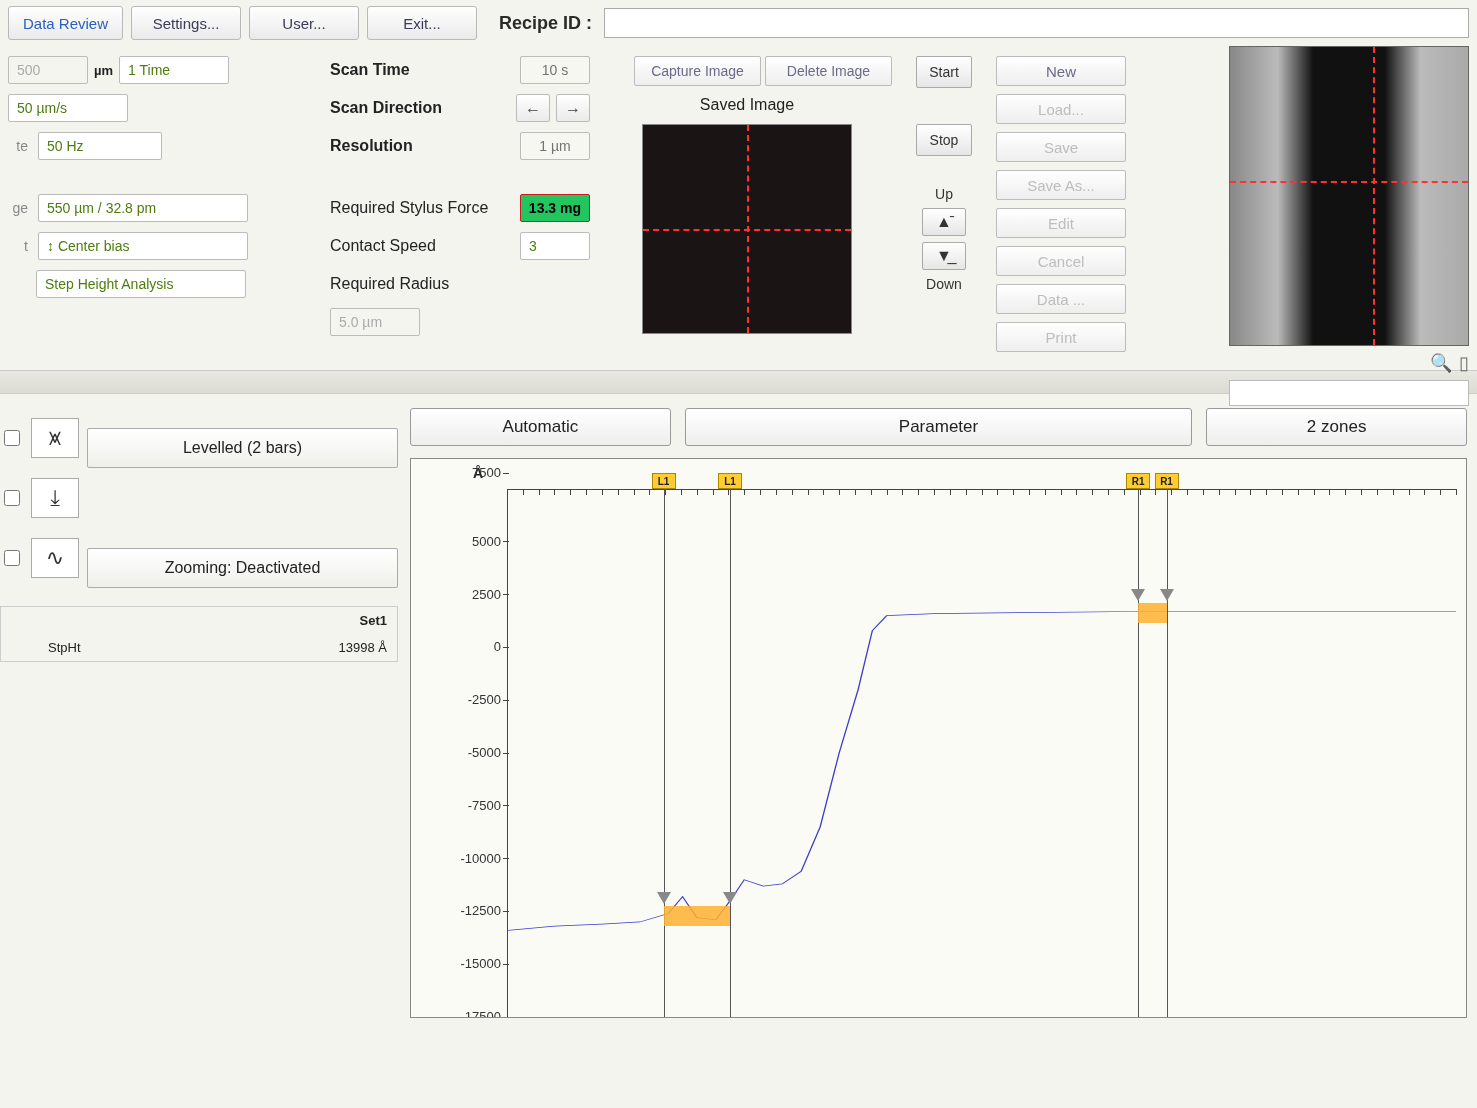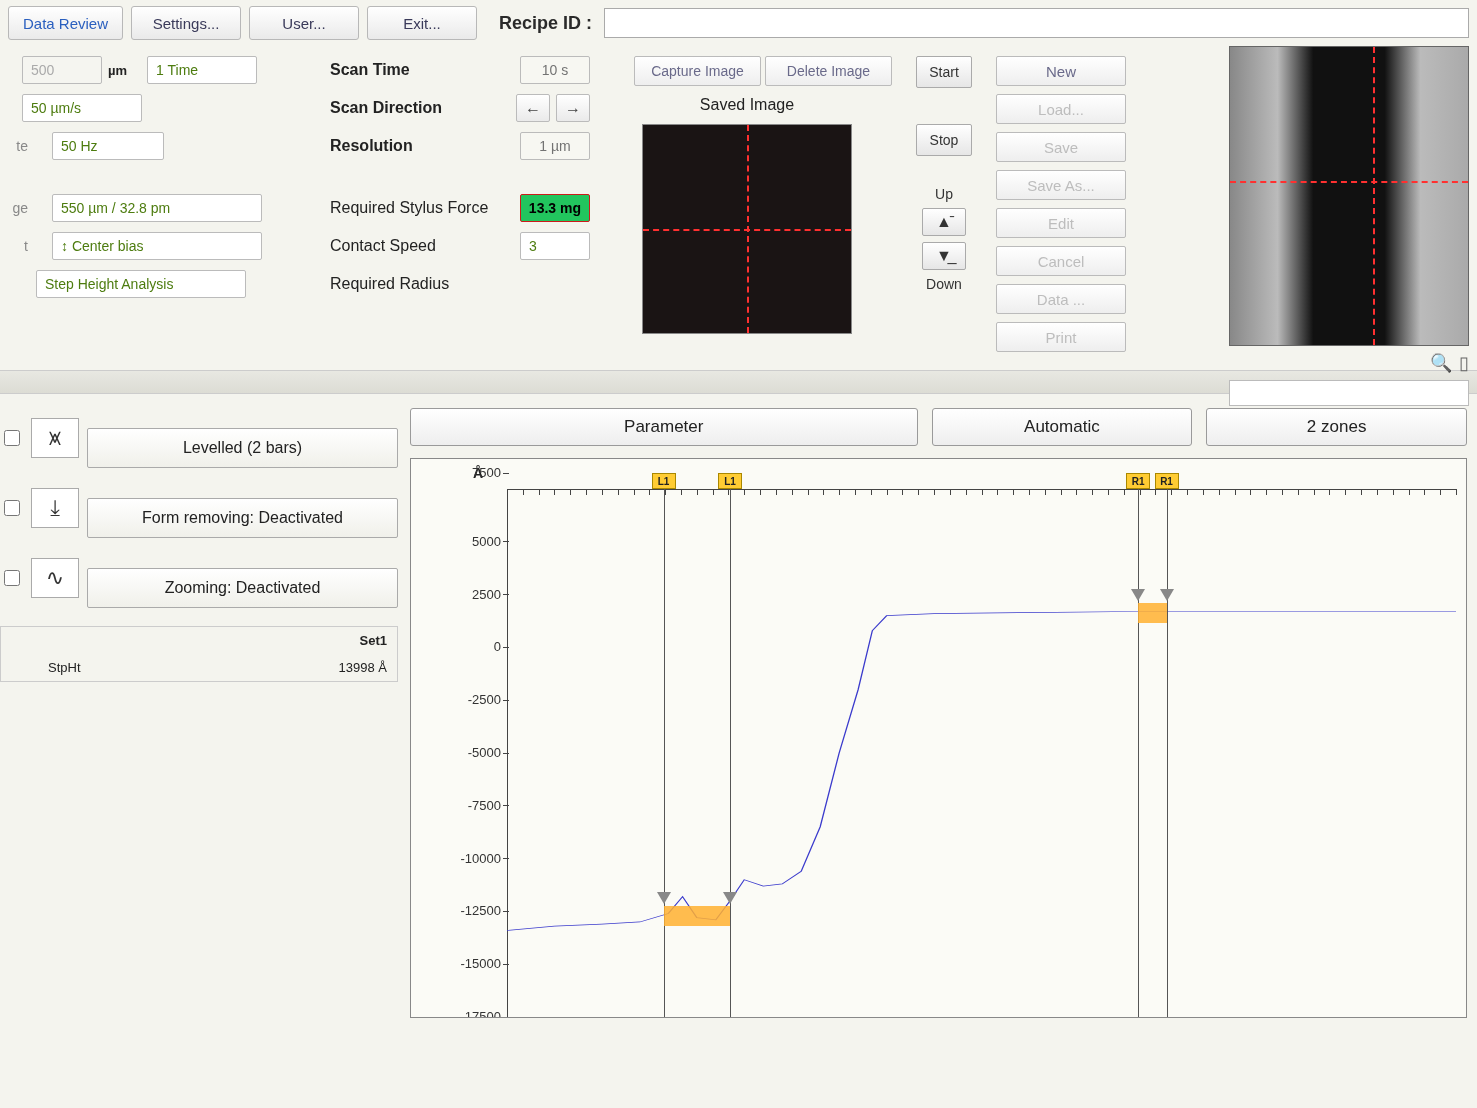--- a/index.html
+++ b/index.html
@@ -16,21 +16,21 @@
   
   .ctrl { display:grid; grid-template-columns: 310px 260px 290px 80px 130px 260px; gap:4px 12px; padding:10px 8px 10px 8px; align-items:start; }
   .col { display:flex; flex-direction:column; gap:10px; }
   .lbl-left { color:#888; font-size:14px; text-align:right; padding-right:4px;}
 
   .row { display:flex; align-items:center; gap:6px; }
   .field, select.sel, .sel {
     height:28px; border:1px solid #bbb; background:#fff; padding:0 8px; font-size:14px; color:#4d7c0f; border-radius:2px;
   }
   .sel { appearance:none; padding-right:22px; background-image:linear-gradient(45deg,transparent 50%,#888 50%),linear-gradient(-45deg,transparent 50%,#888 50%); background-position: right 10px top 12px, right 5px top 12px; background-size:5px 5px; background-repeat:no-repeat;}
-  .disabled { background:#f5f5f0; color:#aaa;margin-left:14px; }
+  .disabled { background:#f5f5f0; color:#aaa; }
 
   .param-label { font-size:16px; color:#222; height:28px; display:flex; align-items:center; }
   .param-label.bold { font-weight:600; }
 
   .valbox { display:inline-flex; align-items:center; justify-content:center; min-width:70px; height:28px; border:1px solid #bbb; background:#f7f7f2; color:#737373; font-size:14px; border-radius:2px; padding:0 8px;}
   .valbox.hot { background:#22c55e; color:#000; font-weight:700; border-color:#cc1a1a; }
 
   .arrowbtn { width:34px; height:28px; border:1px solid #bbb; background:linear-gradient(#fff,#eaeaea); cursor:pointer; font-size:16px; color:#444; display:inline-flex; align-items:center; justify-content:center; border-radius:2px;}
 
   .img-panel { display:flex; flex-direction:column; gap:6px; }
@@ -114,21 +114,21 @@
       <div class="row">
         <input class="field disabled" style="width: 80px;" value="500">
         <span style="font-weight:600">µm</span>
         <select class="sel disabled" style="width:110px"><option>1 Time</option></select>
       </div>
       <div class="row">
         <select class="sel disabled" style="width:120px"><option>50 µm/s</option></select>
       </div>
       <div class="row">
         <span class="lbl-left" style="width:24px">te</span>
-        <select class="sel disabled" style="width:112px"><option>50 Hz</option></select>
+        <select class="sel disabled" style="width:124px"><option>50 Hz</option></select>
       </div>
       <div style="height:14px"></div>
       <div class="row">
         <span class="lbl-left" style="width:24px">ge</span>
         <select class="sel disabled" style="width:210px"><option>550 µm / 32.8 pm</option></select>
       </div>
       <div class="row">
         <span class="lbl-left" style="width:24px">t</span>
         <select class="sel disabled" style="width:210px"><option>↕ Center bias</option></select>
       </div>
@@ -160,20 +160,23 @@
           <span style="flex:1"></span>
           <span class="valbox hot">13.3 mg</span>
         </div>
       <div class="row">
           <span class="param-label">Contact Speed</span>
           <span style="flex:1"></span>
           <select class="sel disabled" style="width:70px"><option>3</option></select>
         </div>
       <div class="row">
           <span class="param-label">Required Radius</span>
+        </div>
+      <div class="row">
+          <input class="field disabled" style="width: 90px;" value="5.0 µm">
         </div>
     </div>
 
     <div class="col img-panel">
       <div class="imgbtns">
         <button class="sbtn">Capture Image</button>
         <button class="sbtn">Delete Image</button>
       </div>
       <div class="saved-label">Saved Image</div>
       <div class="saved-img">
@@ -222,21 +225,20 @@
   <div class="lower">
     <div class="left-panel">
       <div class="opt-row">
         <input type="checkbox" class="cb" style="">
         <div class="icon-cell">⩙</div>
         <button class="opt-btn">Levelled (2 bars)</button>
       </div>
       <div class="opt-row">
         <input type="checkbox" class="cb" style="">
         <div class="icon-cell">⤓</div>
-        <button class="opt-btn">Form removing: Deactivated</button>
       </div>
       <div class="opt-row">
         <input type="checkbox" class="cb" style="">
         <div class="icon-cell">∿</div>
         <button class="opt-btn">Zooming: Deactivated</button>
       </div>
 
       <div class="results">
         <div class="res-head">
             <span></span>
@@ -244,22 +246,22 @@
           </div>
         <div class="res-row">
           <span>StpHt</span>
           <span class="rv">13998 Å</span>
         </div>
       </div>
     </div>
 
     <div class="right-panel">
       <div class="tabrow">
+        <button class="tab">Automatic</button>
         <button class="tab wide">Parameter</button>
-        <button class="tab">Automatic</button>
         <button class="tab">2 zones</button>
       </div>
 
       <div class="plot-wrap">
         <span class="ylabel">Å</span>
         <div class="axis-y"></div>
         <div class="axis-x-top"></div>
         <svg class="trace" preserveAspectRatio="none" viewBox="0 0 1000 1000">
             <path id="trace-path" d="M 0 836 L 50 828 L 100 824 L 140 820 L 170 804 L 185 772 L 200 812 L 220 816 L 235 780 L 250 740 L 270 752 L 290 748 L 310 724 L 330 640 L 350 500 L 370 380 L 385 268 L 400 240 L 450 236 L 550 234 L 660 232 L 700 232 L 800 232 L 950 232 L 1000 232"></path>
           </svg>

